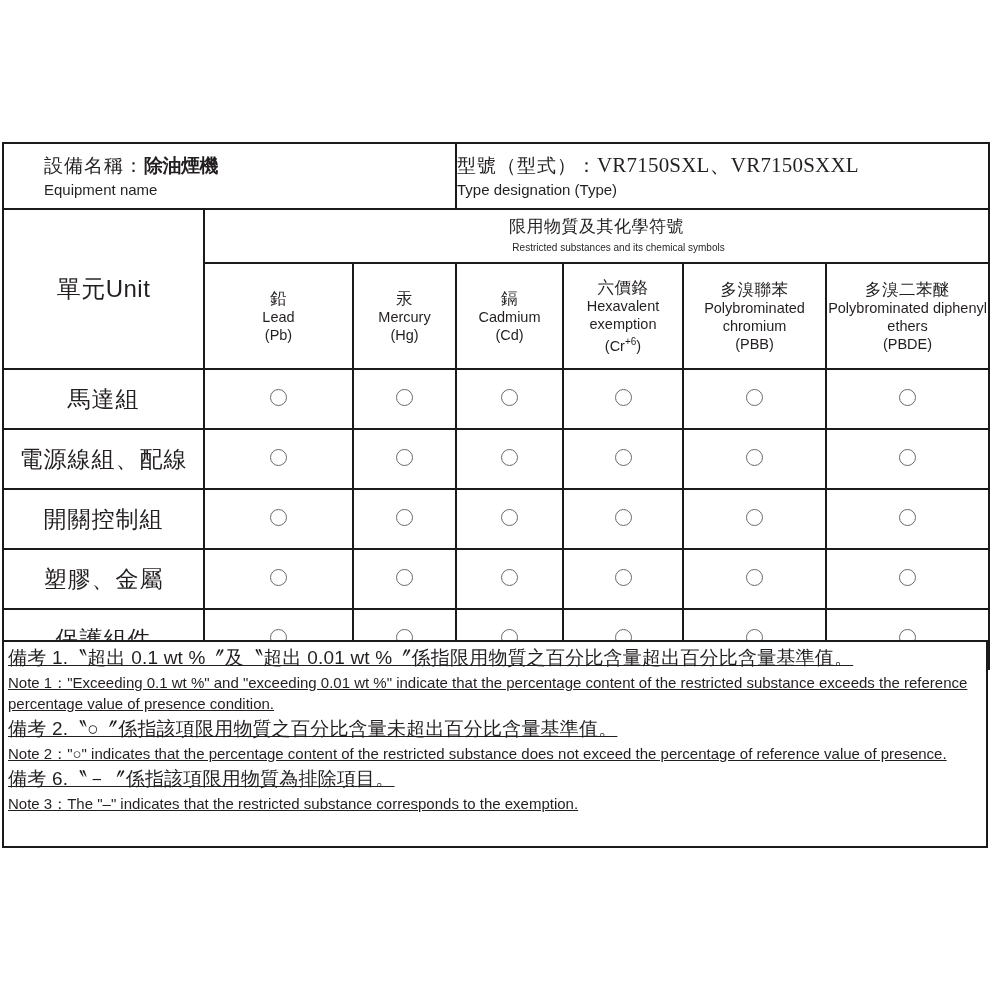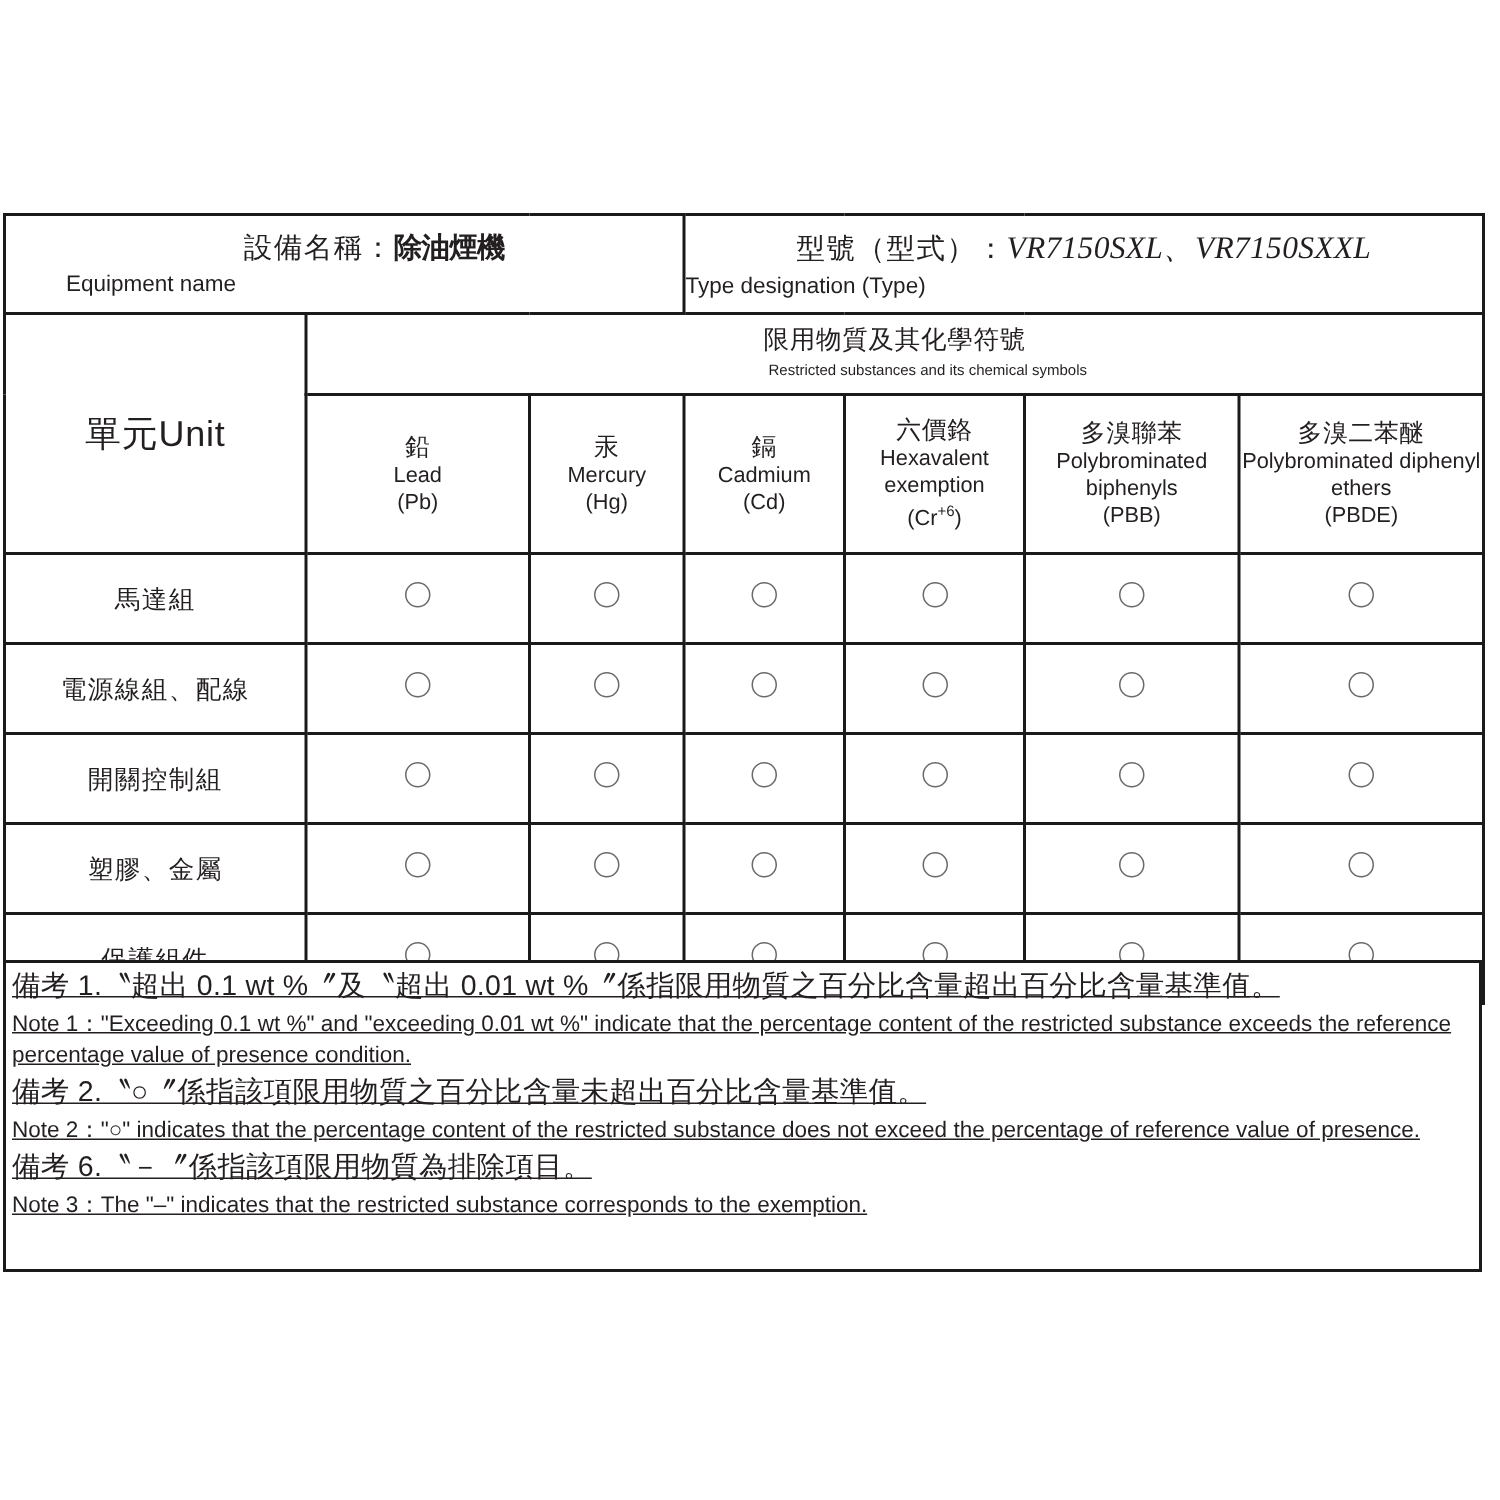--- a/index.html
+++ b/index.html
@@ -41,33 +41,32 @@
   }
 
   
   .hdr-cell {
     height: 64px;
     padding: 4px 10px 6px 10px;
   }
   .hdr-line-1 {
     font-size: 19px;
     line-height: 24px;
-    text-align: center;
+    text-align: left;
     white-space: nowrap;
   }
   .hdr-line-1 .lbl-cn { letter-spacing: 1px; }
   .hdr-line-1 .val-bold {
     font-weight: bold;
     letter-spacing: -0.5px;
   }
   .hdr-line-1 .val-model {
     font-family: "Liberation Serif", serif;
     font-size: 21px;
     letter-spacing: 0.2px;
-    font-style: italic;
   }
   .hdr-line-2 {
     font-size: 15px;
     line-height: 19px;
     text-align: left;
     margin-top: 2px;
   }
   .eq-name-inner { padding-left: 40px; }
   .type-inner { padding-left: 0px; }
 
@@ -112,21 +111,21 @@
   }
   .subs-sym {
     font-size: 14.5px;
     display: block;
   }
   .subs-sym sup { font-size: 10px; }
 
   
   .unit-cell {
     height: 58px;
-    font-size: 17px;
+    font-size: 23px;
     letter-spacing: 1px;
   }
   .mark-cell {
     height: 58px;
   }
   .circle {
     display: inline-block;
     width: 17px;
     height: 17px;
     border: 1.6px solid #6a6a6a;
@@ -221,21 +220,21 @@
           <span class="subs-en">Cadmium</span>
           <span class="subs-sym">(Cd)</span>
         </td>
         <td class="subs-head">
           <span class="subs-cn">六價鉻</span>
           <span class="subs-en">Hexavalent exemption</span>
           <span class="subs-sym">(Cr<sup>+6</sup>)</span>
         </td>
         <td class="subs-head">
           <span class="subs-cn">多溴聯苯</span>
-          <span class="subs-en">Polybrominated biphenyls</span>
+          <span class="subs-en">Polybrominated chromium</span>
           <span class="subs-sym">(PBB)</span>
         </td>
         <td class="subs-head">
           <span class="subs-cn">多溴二苯醚</span>
           <span class="subs-en">Polybrominated diphenyl ethers</span>
           <span class="subs-sym">(PBDE)</span>
         </td>
       </tr>
 
       <tr>

